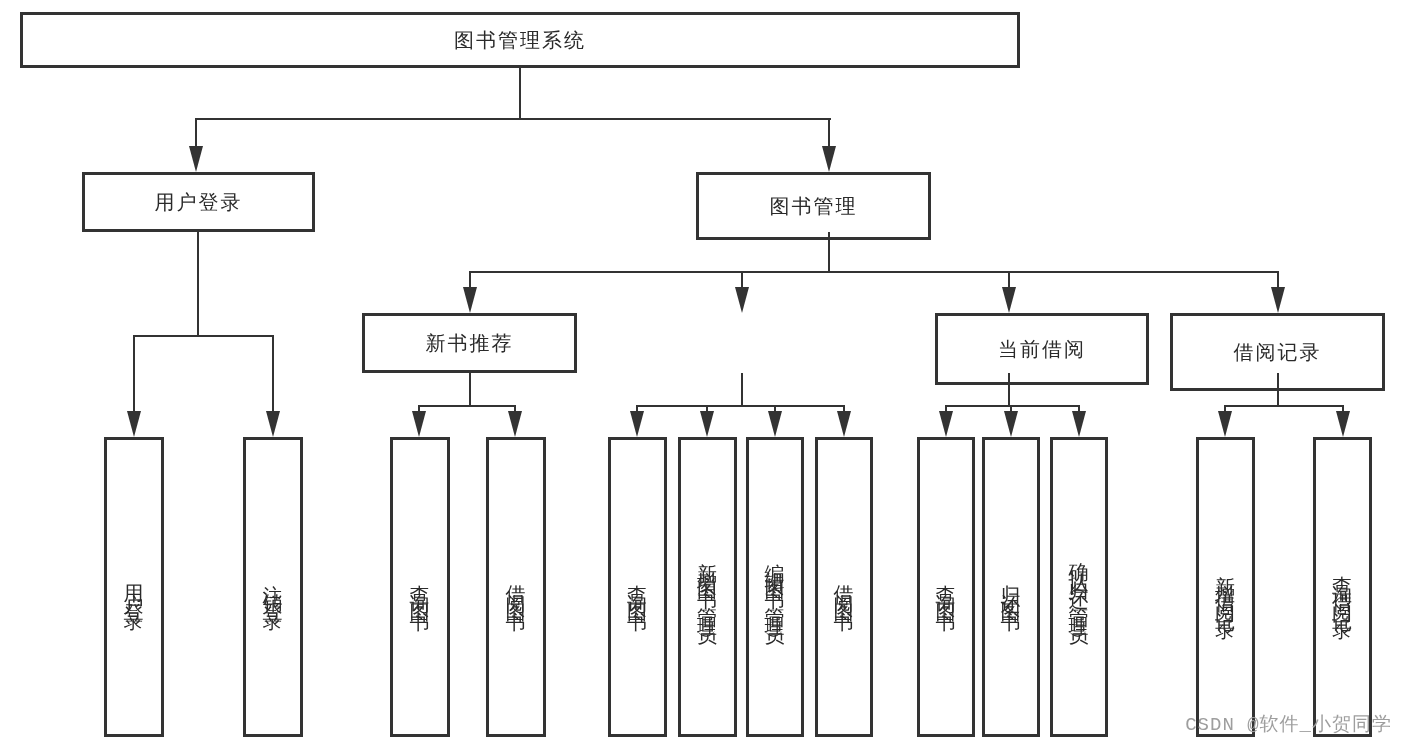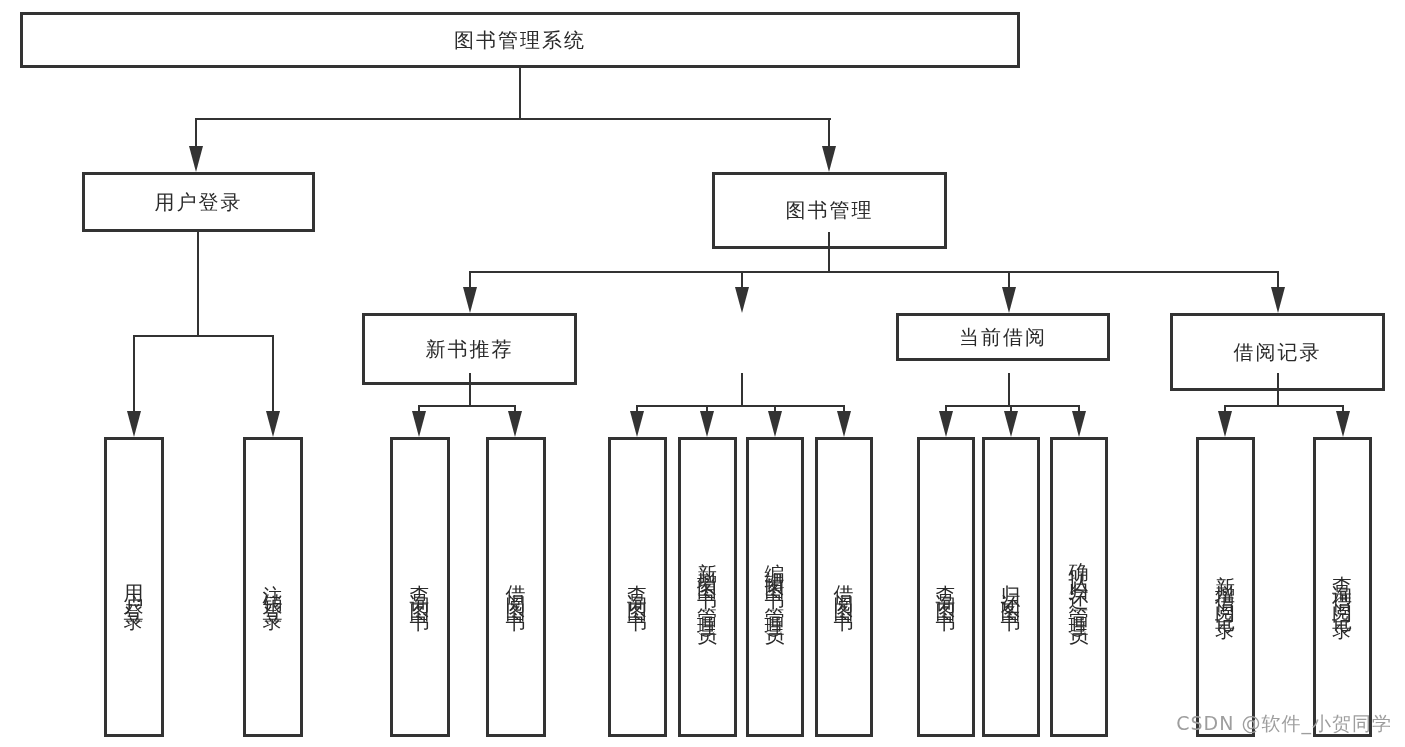--- a/index.html
+++ b/index.html
@@ -8,42 +8,42 @@
   .box{position:absolute;box-sizing:border-box;border:3px solid #333333;background:#ffffff;
        display:flex;align-items:center;justify-content:center;color:#2a2a2a;}
   .hbox{font-size:20px;letter-spacing:2px;white-space:nowrap;justify-content:center;}
   .vbox span{writing-mode:vertical-rl;font-size:20px;letter-spacing:9px;line-height:1;}
   .vline{position:absolute;width:2px;background:#333333;}
   .hline{position:absolute;height:2px;background:#333333;}
   .arrow{position:absolute;width:0;height:0;
          border-left:7px solid transparent;border-right:7px solid transparent;
          border-top:26px solid #333333;}
   .watermark{position:absolute;top:711px;right:13px;color:#9e9e9e;font-size:19px;
-             letter-spacing:1px;z-index:5;white-space:nowrap;}
+             letter-spacing:1px;z-index:5;white-space:nowrap;font-family:Liberation Mono, monospace;}
 </style>
 </head>
 <body>
 
 <div class="stage">
 
   <div class="box hbox" style="left:20px;top:12px;width:1000px;height:56px">
     <span>图书管理系统</span>
   </div>
 
   <div class="box hbox" style="left:82px;top:172px;width:233px;height:60px">
     <span>用户登录</span>
   </div>
-  <div class="box hbox" style="left:712px;top:172px;width:235px;height:77px">
+  <div class="box hbox" style="left:696px;top:172px;width:235px;height:68px">
     <span>图书管理</span>
   </div>
 
-  <div class="box hbox" style="left:362px;top:313px;width:215px;height:72px">
+  <div class="box hbox" style="left:362px;top:313px;width:215px;height:60px">
     <span>新书推荐</span>
   </div>
-  <div class="box hbox" style="left:896px;top:313px;width:214px;height:48px">
+  <div class="box hbox" style="left:935px;top:313px;width:214px;height:72px">
     <span>当前借阅</span>
   </div>
   <div class="box hbox" style="left:1170px;top:313px;width:215px;height:78px">
     <span>借阅记录</span>
   </div>
 
   <div class="box vbox" style="left:104px;top:437px;width:60px;height:300px">
     <span>用户登录</span>
   </div>
   <div class="box vbox" style="left:243px;top:437px;width:60px;height:300px">

